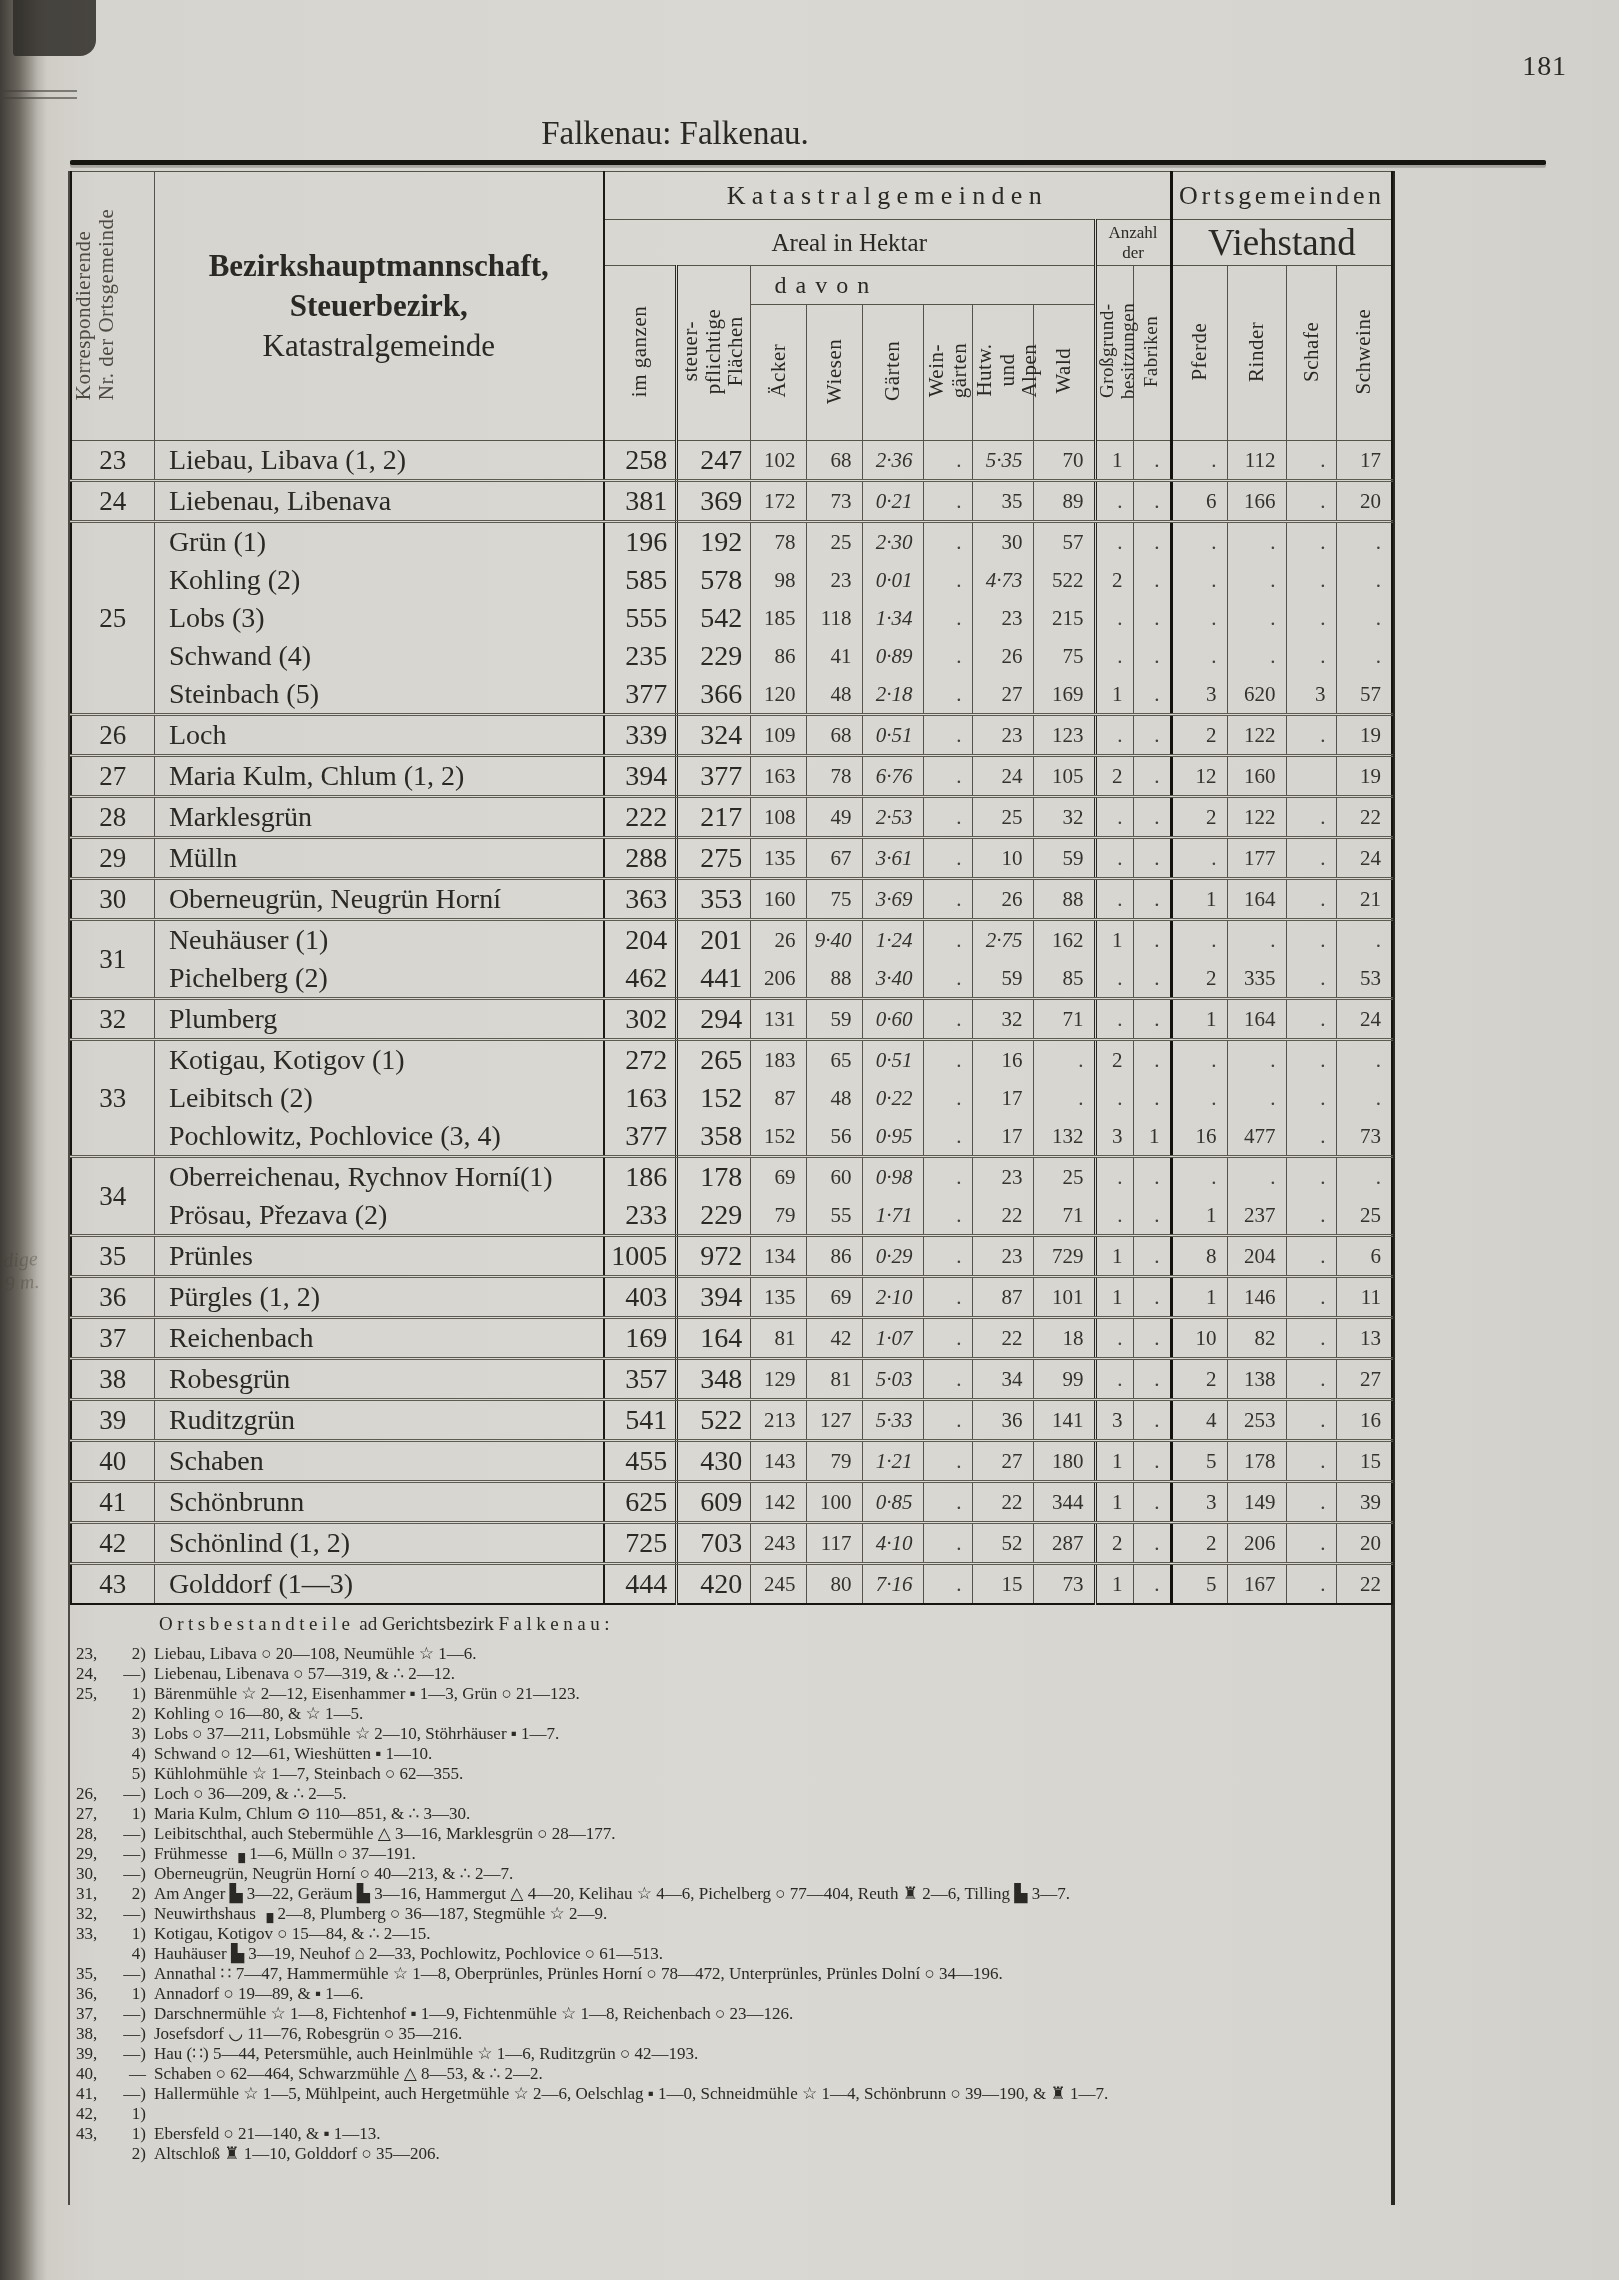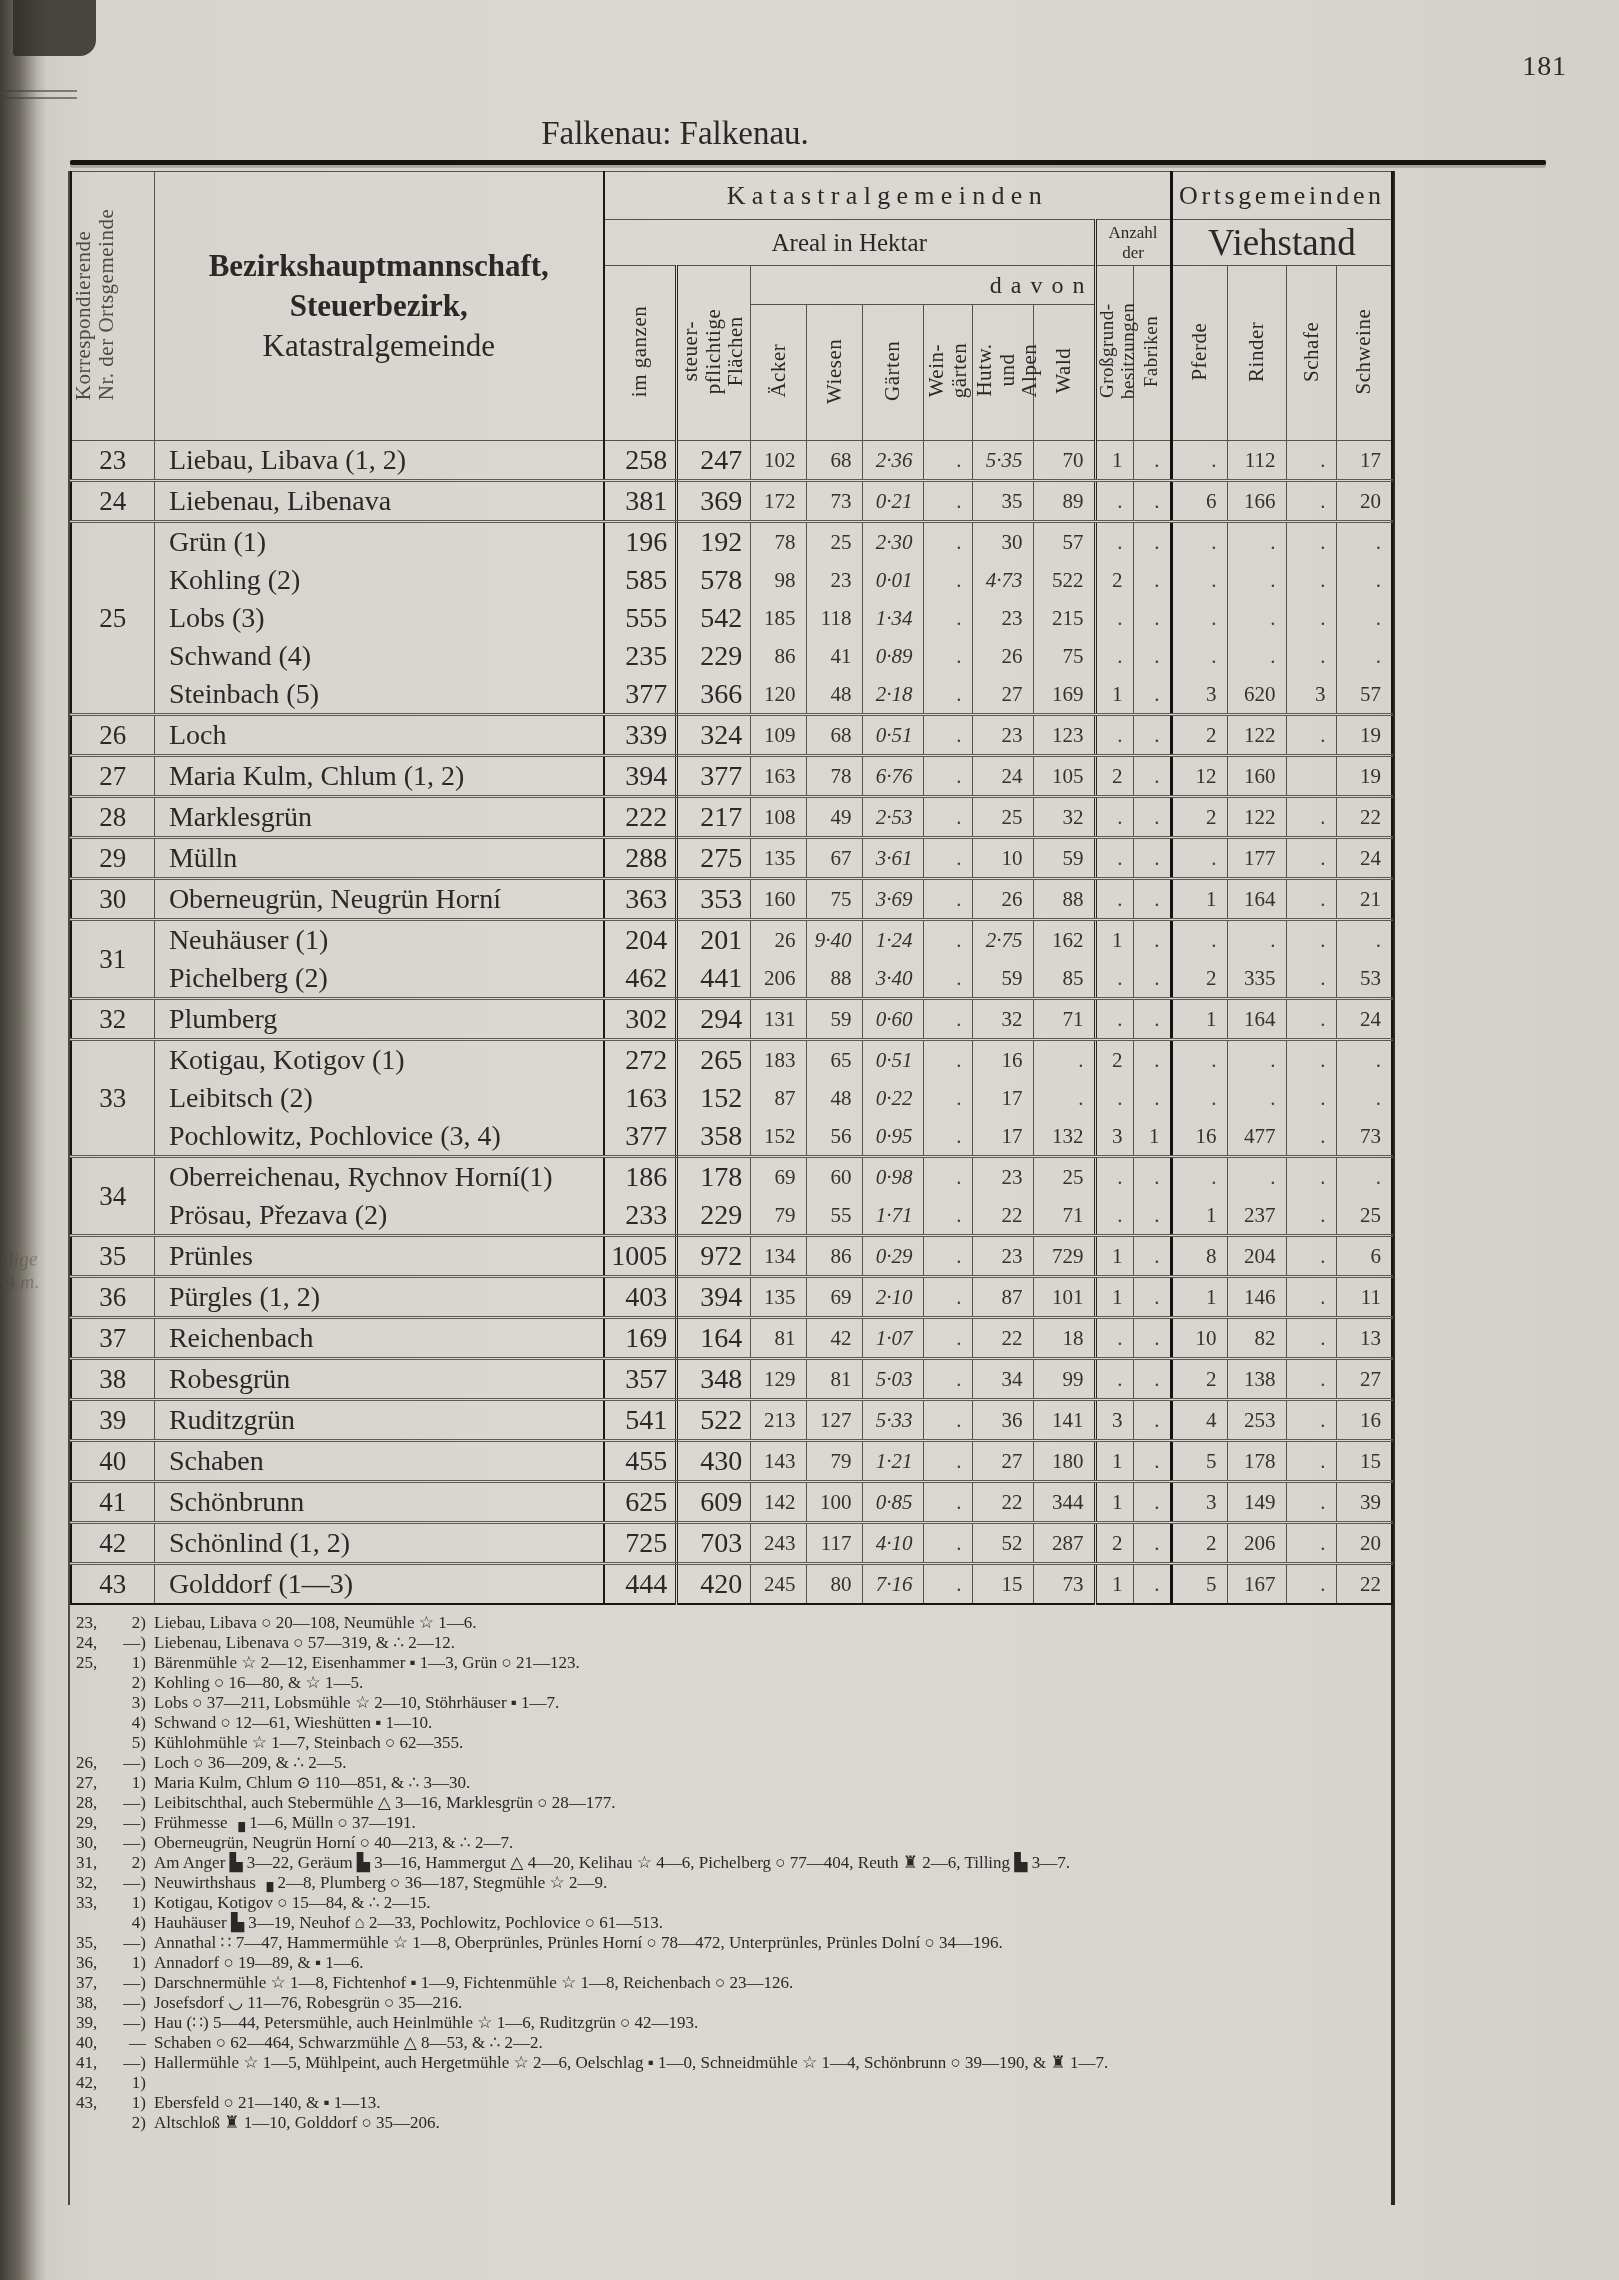--- a/index.html
+++ b/index.html
@@ -27,21 +27,21 @@
   .namehead { width:450px; text-align:center; border-right:2.7px solid #1c1a16; }
   .namehead .nh { font-size:31px; line-height:40px; }
   .namehead .nh.b { font-weight:bold; }
   .gh { text-align:center; font-size:26px; letter-spacing:6.3px; height:47px; }
   .gh.kat { border-left:2.7px solid #1c1a16; }
   .gh.orts { border-left:3.6px solid #14120e; letter-spacing:3.6px; }
   .hr2 td { height:45px; text-align:center; }
   .areal { font-size:25px; border-left:2.7px solid #1c1a16; }
   .anzahl { font-size:17px; border-left:3.6px double #2a2823; border-right:3.6px solid #14120e; }
   .vieh { font-size:37px; }
-  .davon { height:38px; text-align:right; font-size:24px; letter-spacing:9px; }
+  .davon { height:38px; text-align:left; font-size:24px; letter-spacing:9px;padding-left:24px; }
   .hr4 td, .rot-td { text-align:center; }
   .hr4 td { height:135px; }
   .rot { display:inline-block; writing-mode:vertical-rl; transform:rotate(180deg);
          white-space:pre-line; font-size:21px; line-height:1.08; letter-spacing:0.5px; padding:5.4px 0; }
   .rot.sm { font-size:19px; }
 
   
   td.c-im { border-left:2.7px solid #1c1a16; border-right:3.6px double #2a2823; }
   td.c-gr { border-left:3.6px double #2a2823; }
   td.c-fa { border-right:3.6px solid #14120e; }
@@ -1281,20 +1281,23 @@
             <div class="val-line dot">.</div>
           </td>
           <td class="cell-val c-sw">
             <div class="val-line">22</div>
           </td>
         </tr>
       </tbody>
   </table>
 
   <div class="footnotes">
+    <div class="fn-heading">
+      <span class="sp">Ortsbestandteile</span><span> ad Gerichtsbezirk </span><span class="sp">Falkenau</span><span>:</span>
+    </div>
     <div id="fn-lines">
         <div class="fn-line">
           <span class="fn-num">23,</span>
           <span class="fn-sub">2)</span>
           <span class="fn-text">Liebau, Libava ○ 20—108, Neumühle ☆ 1—6.</span>
         </div>
         <div class="fn-line">
           <span class="fn-num">24,</span>
           <span class="fn-sub">—)</span>
           <span class="fn-text">Liebenau, Libenava ○ 57—319, &amp; ∴ 2—12.</span>

